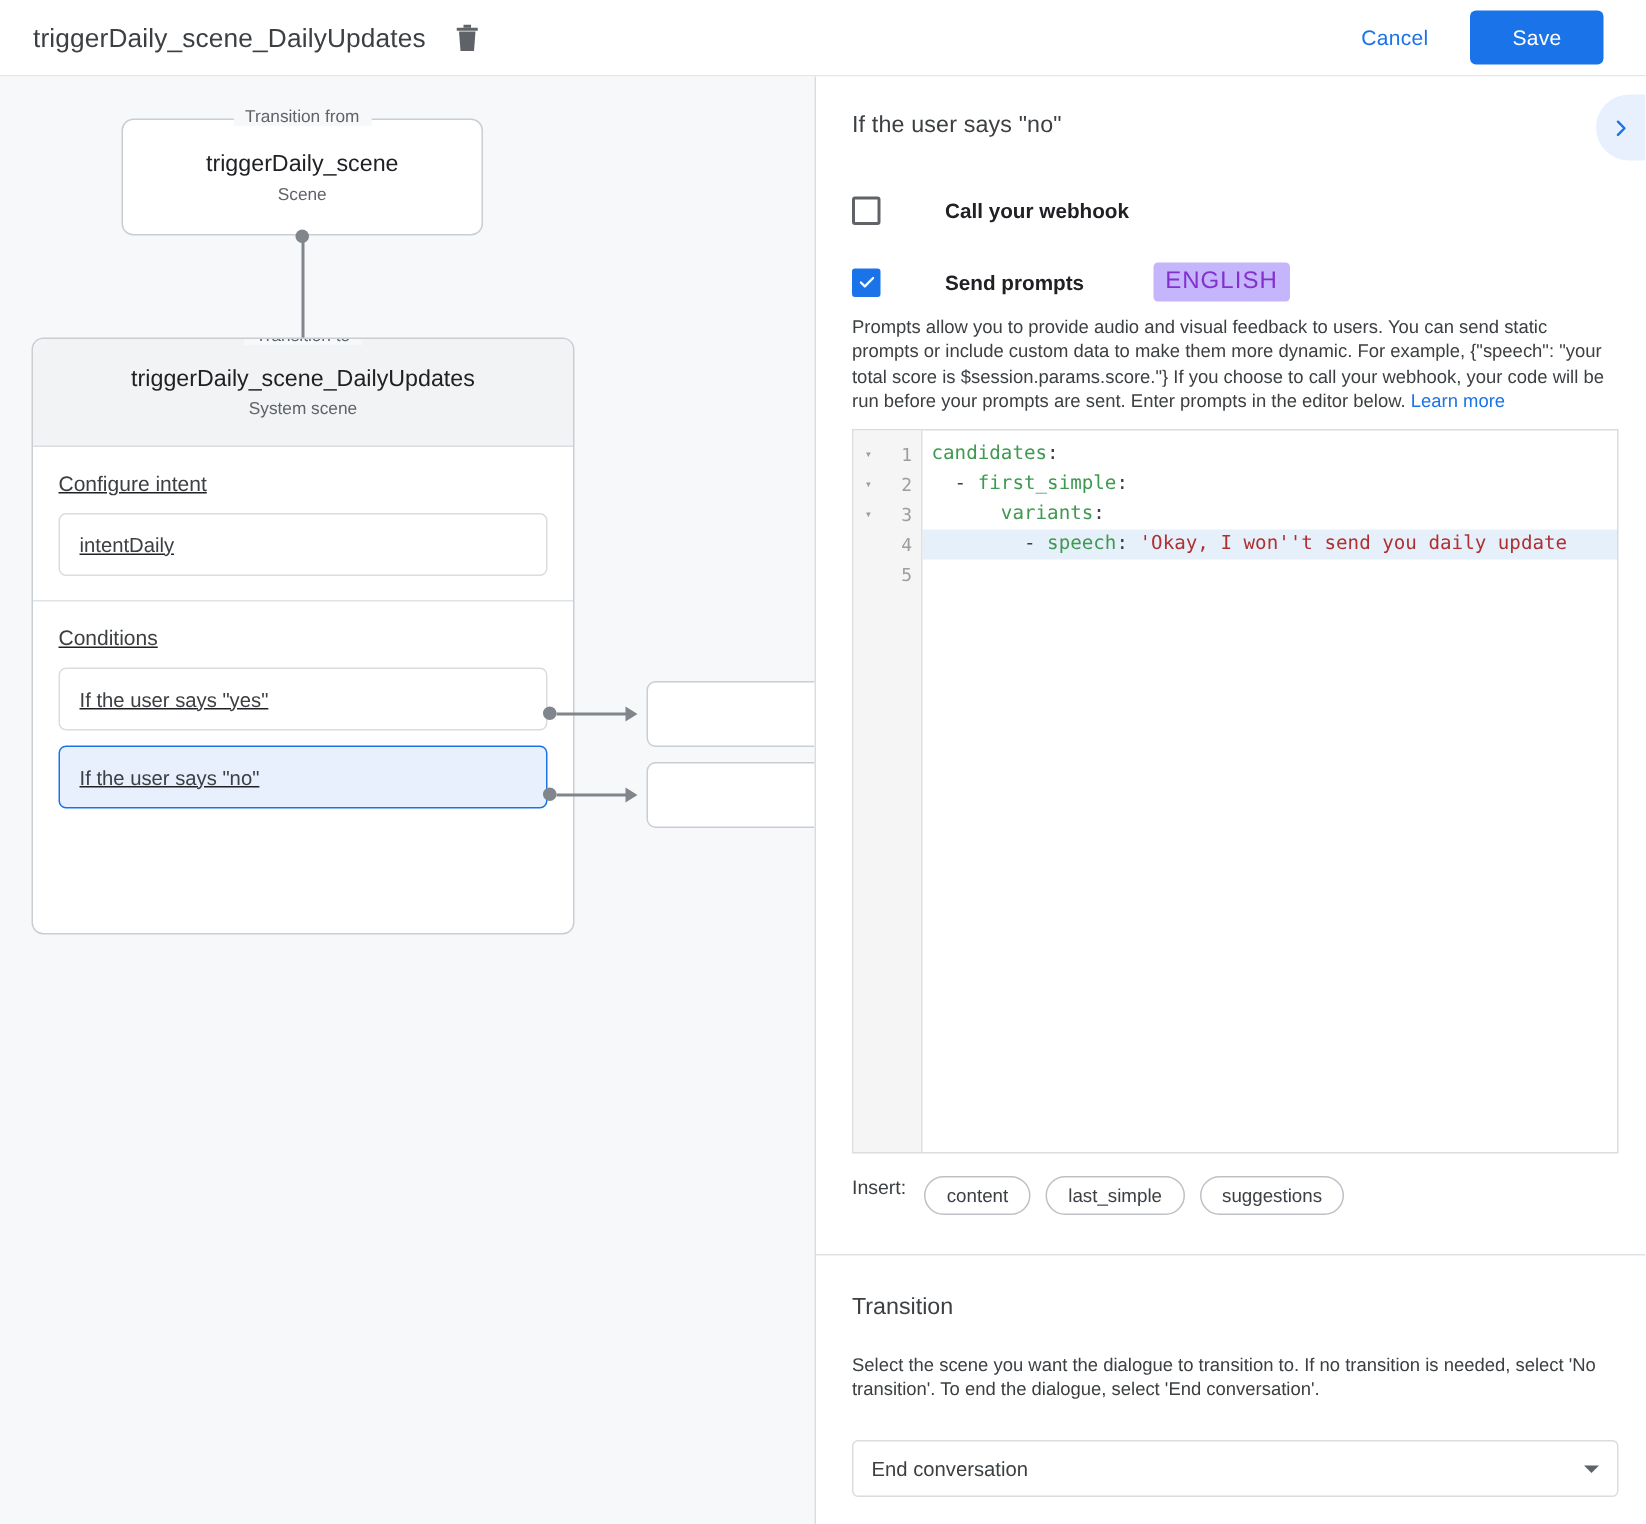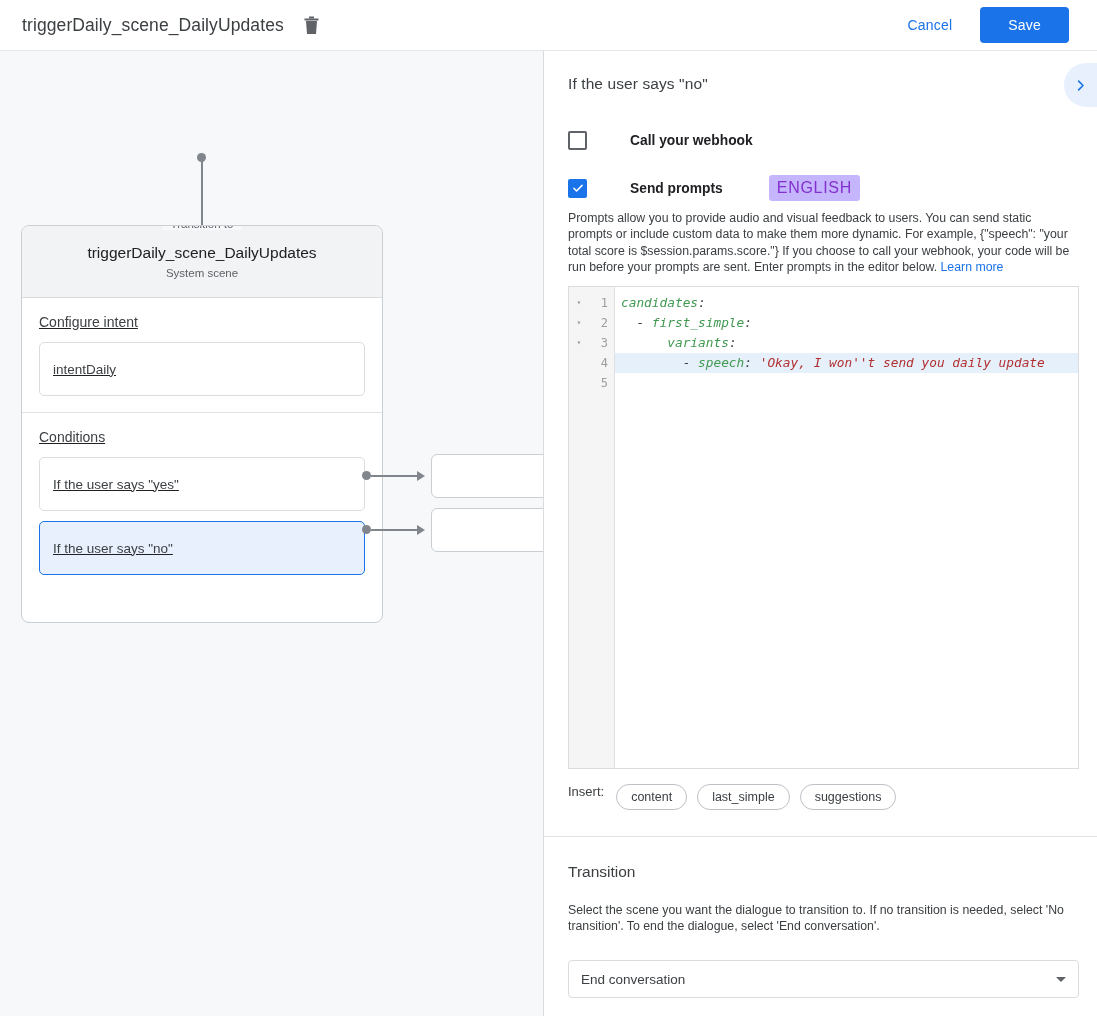--- a/index.html
+++ b/index.html
@@ -104,21 +104,21 @@
   }
   #node-to .head .nm { font-size: 15.5px; color: #202124; }
   #node-to .head .sub { font-size: 11.5px; color: #5f6368; margin-top: 5px; }
 
   .sect { padding: 16px 17px 16px 17px; text-decoration: underline; }
   .sect + .sect { border-top: 1px solid #e0e3e6; }
   .sect .sect-title { font-size: 14px; color: #3c4043; margin-bottom: 12px; }
 
   .field-box {
     border: 1px solid #dadce0; border-radius: 5px;
-    background: #fff; height: 54px;
+    background: #fff; height: 42px;
     display: flex; align-items: center;
     padding: 0 13px;
     font-size: 13.5px; color: #3c4043;
     cursor: pointer;
   }
   .cond-box { margin-bottom: 10px; }
   .cond-box.selected {
     background: #e8f0fe;
     border: 1.5px solid #1a73e8;
   }
@@ -215,21 +215,21 @@
     height: 20px; display: flex; align-items: center;
     font-family: "DejaVu Sans Mono", monospace; font-size: 12px; color: #9e9e9e;
   }
   .gline .fold { width: 20px; text-align: center; font-size: 8px; color: #9e9e9e; }
   .gline .num { flex: 1; text-align: right; padding-right: 6px; }
   .code {
     flex: 1; padding-top: 6px;
     font-family: "DejaVu Sans Mono", monospace; font-size: 12.8px;
     white-space: pre; overflow: hidden;
   }
-  .cline { height: 20px; line-height: 20px; padding-left: 6px; font-style: italic; }
+  .cline { height: 20px; line-height: 20px; padding-left: 6px; }
   .cline.hl { background: #e6f0fb; }
   .k { color: #3f9950; }
   .p { color: #3c4043; }
   .s { color: #b03030; }
 
   .insert-row {
     display: flex; gap: 10px;
     padding: 15px 0 0 24px;
   }
   .insert-row .lb { font-size: 13px; color: #3c4043; margin-right: 2px; }
@@ -271,20 +271,25 @@
       <rect x="6" y="0.5" width="5" height="2" fill="#5f6368"></rect>
     </svg>
   </div>
   <div class="spacer"></div>
   <button class="btn-cancel">Cancel</button>
   <button class="btn-save">Save</button>
 </div>
 
 <div id="canvas">
 
+  <div id="node-from" class="fieldset">
+    <span class="legend">Transition from</span>
+    <div class="nm">triggerDaily_scene</div>
+    <div class="sub">Scene</div>
+  </div>
 
   <div id="conn-dot"></div>
   <div id="conn-line"></div>
   <div id="conn-arrow"></div>
 
   <div id="node-to" class="fieldset">
     <span class="legend">Transition to</span>
     <div class="head">
       <div class="nm">triggerDaily_scene_DailyUpdates</div>
       <div class="sub">System scene</div>

